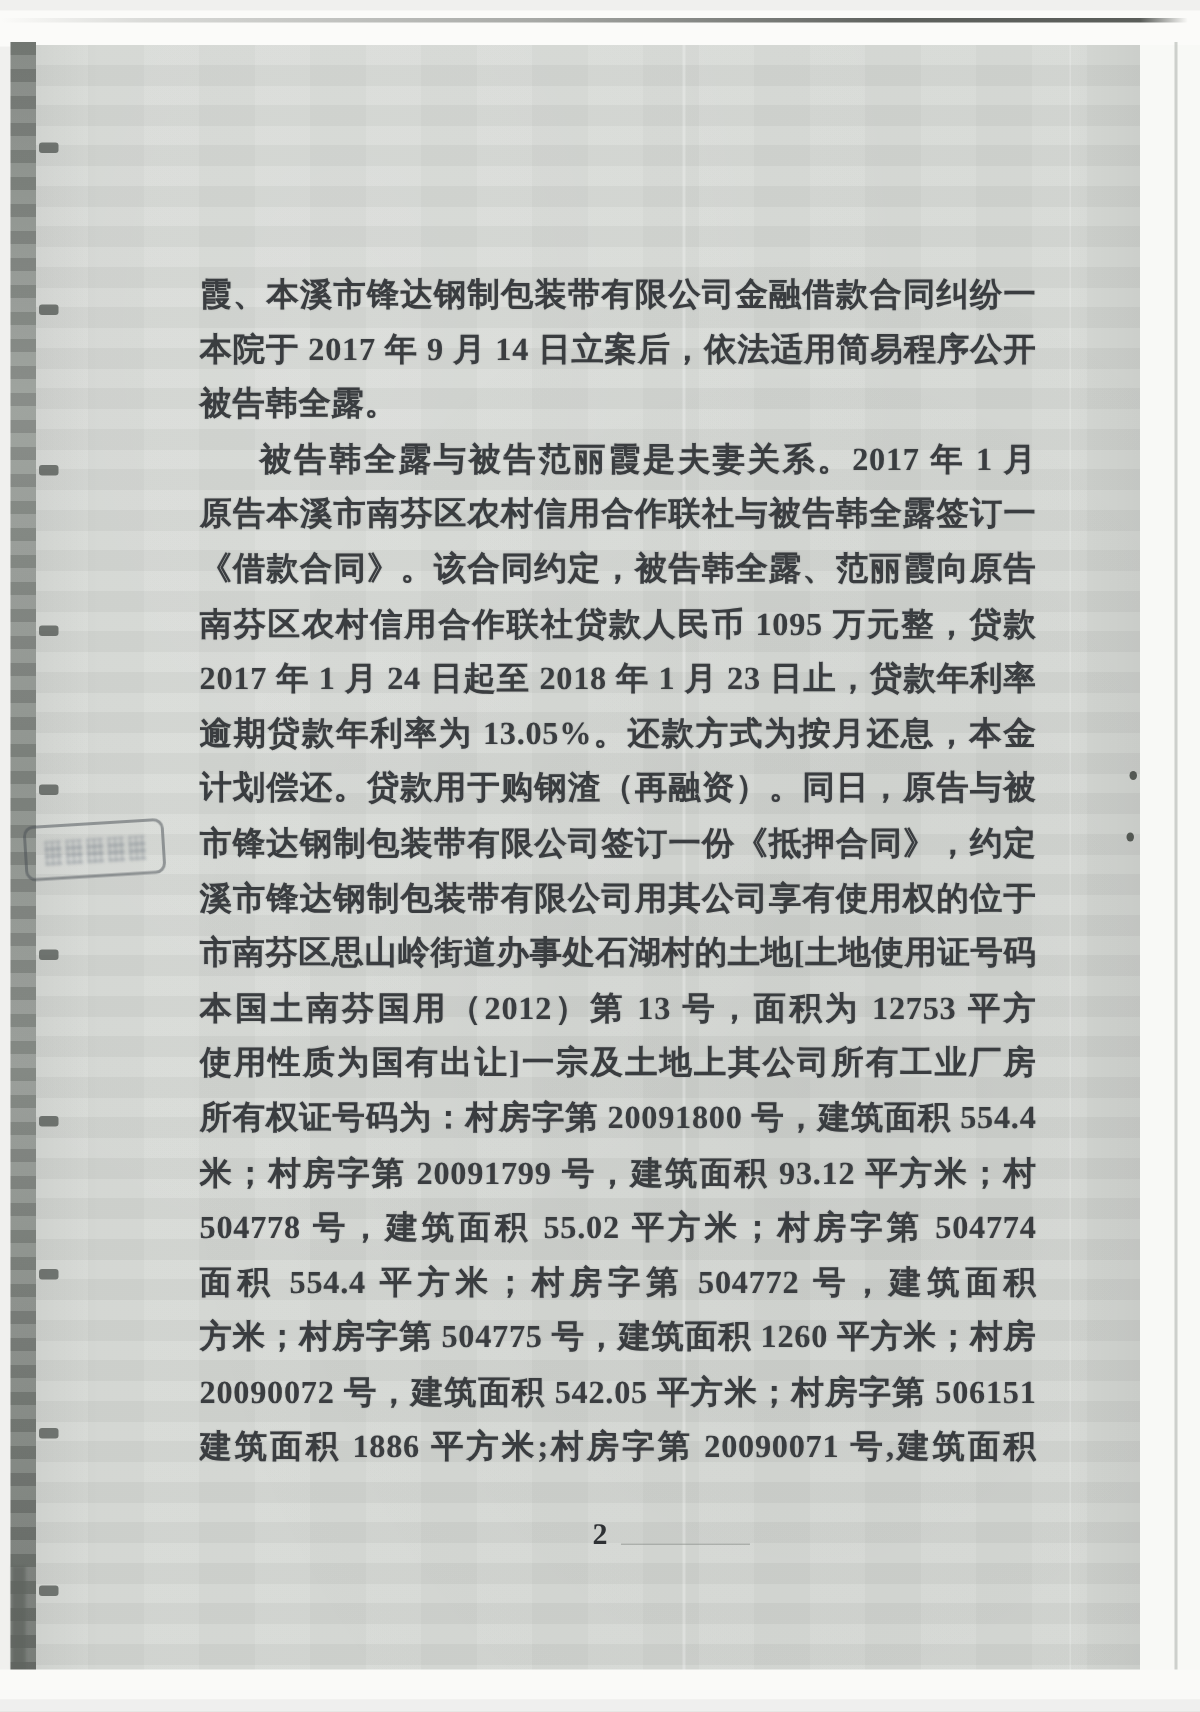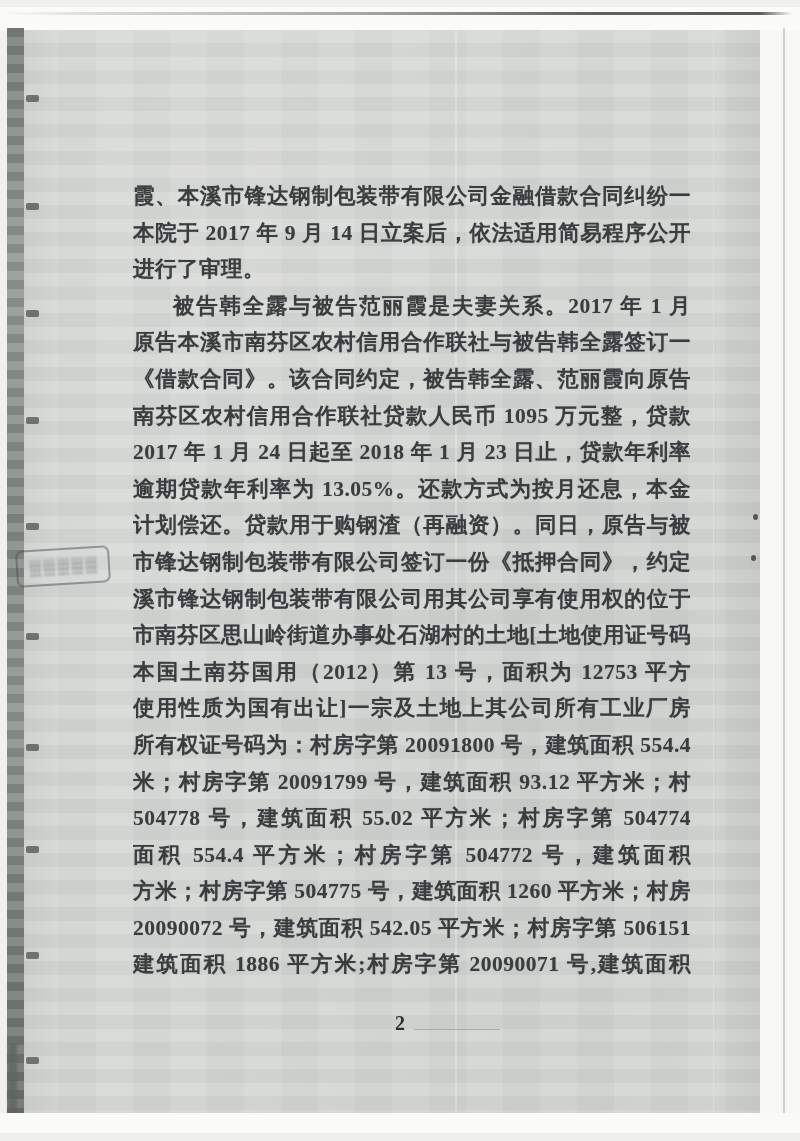--- a/index.html
+++ b/index.html
@@ -143,21 +143,21 @@
     <span class="glyph"></span>
     <span class="glyph"></span>
     <span class="glyph"></span>
     <span class="glyph"></span>
     <span class="glyph"></span>
   </div>
 
   <div class="text-block">
       <div class="line fill">霞、本溪市锋达钢制包装带有限公司金融借款合同纠纷一案，</div>
       <div class="line fill">本院于 2017 年 9 月 14 日立案后，依法适用简易程序公开开庭</div>
-      <div class="line">进行了审理。</div>
+      <div class="line">被告韩全露。</div>
       <div class="line fill indent">被告韩全露与被告范丽霞是夫妻关系。2017 年 1 月 24 日，</div>
       <div class="line fill">原告本溪市南芬区农村信用合作联社与被告韩全露签订一份</div>
       <div class="line fill">《借款合同》。该合同约定，被告韩全露、范丽霞向原告本溪市</div>
       <div class="line fill">南芬区农村信用合作联社贷款人民币 1095 万元整，贷款期限自</div>
       <div class="line fill">2017 年 1 月 24 日起至 2018 年 1 月 23 日止，贷款年利率为 8.7%，</div>
       <div class="line fill">逾期贷款年利率为 13.05%。还款方式为按月还息，本金按还款</div>
       <div class="line fill">计划偿还。贷款用于购钢渣（再融资）。同日，原告与被告本溪</div>
       <div class="line fill">市锋达钢制包装带有限公司签订一份《抵押合同》，约定被告本</div>
       <div class="line fill">溪市锋达钢制包装带有限公司用其公司享有使用权的位于本溪</div>
       <div class="line fill">市南芬区思山岭街道办事处石湖村的土地[土地使用证号码为：</div>

